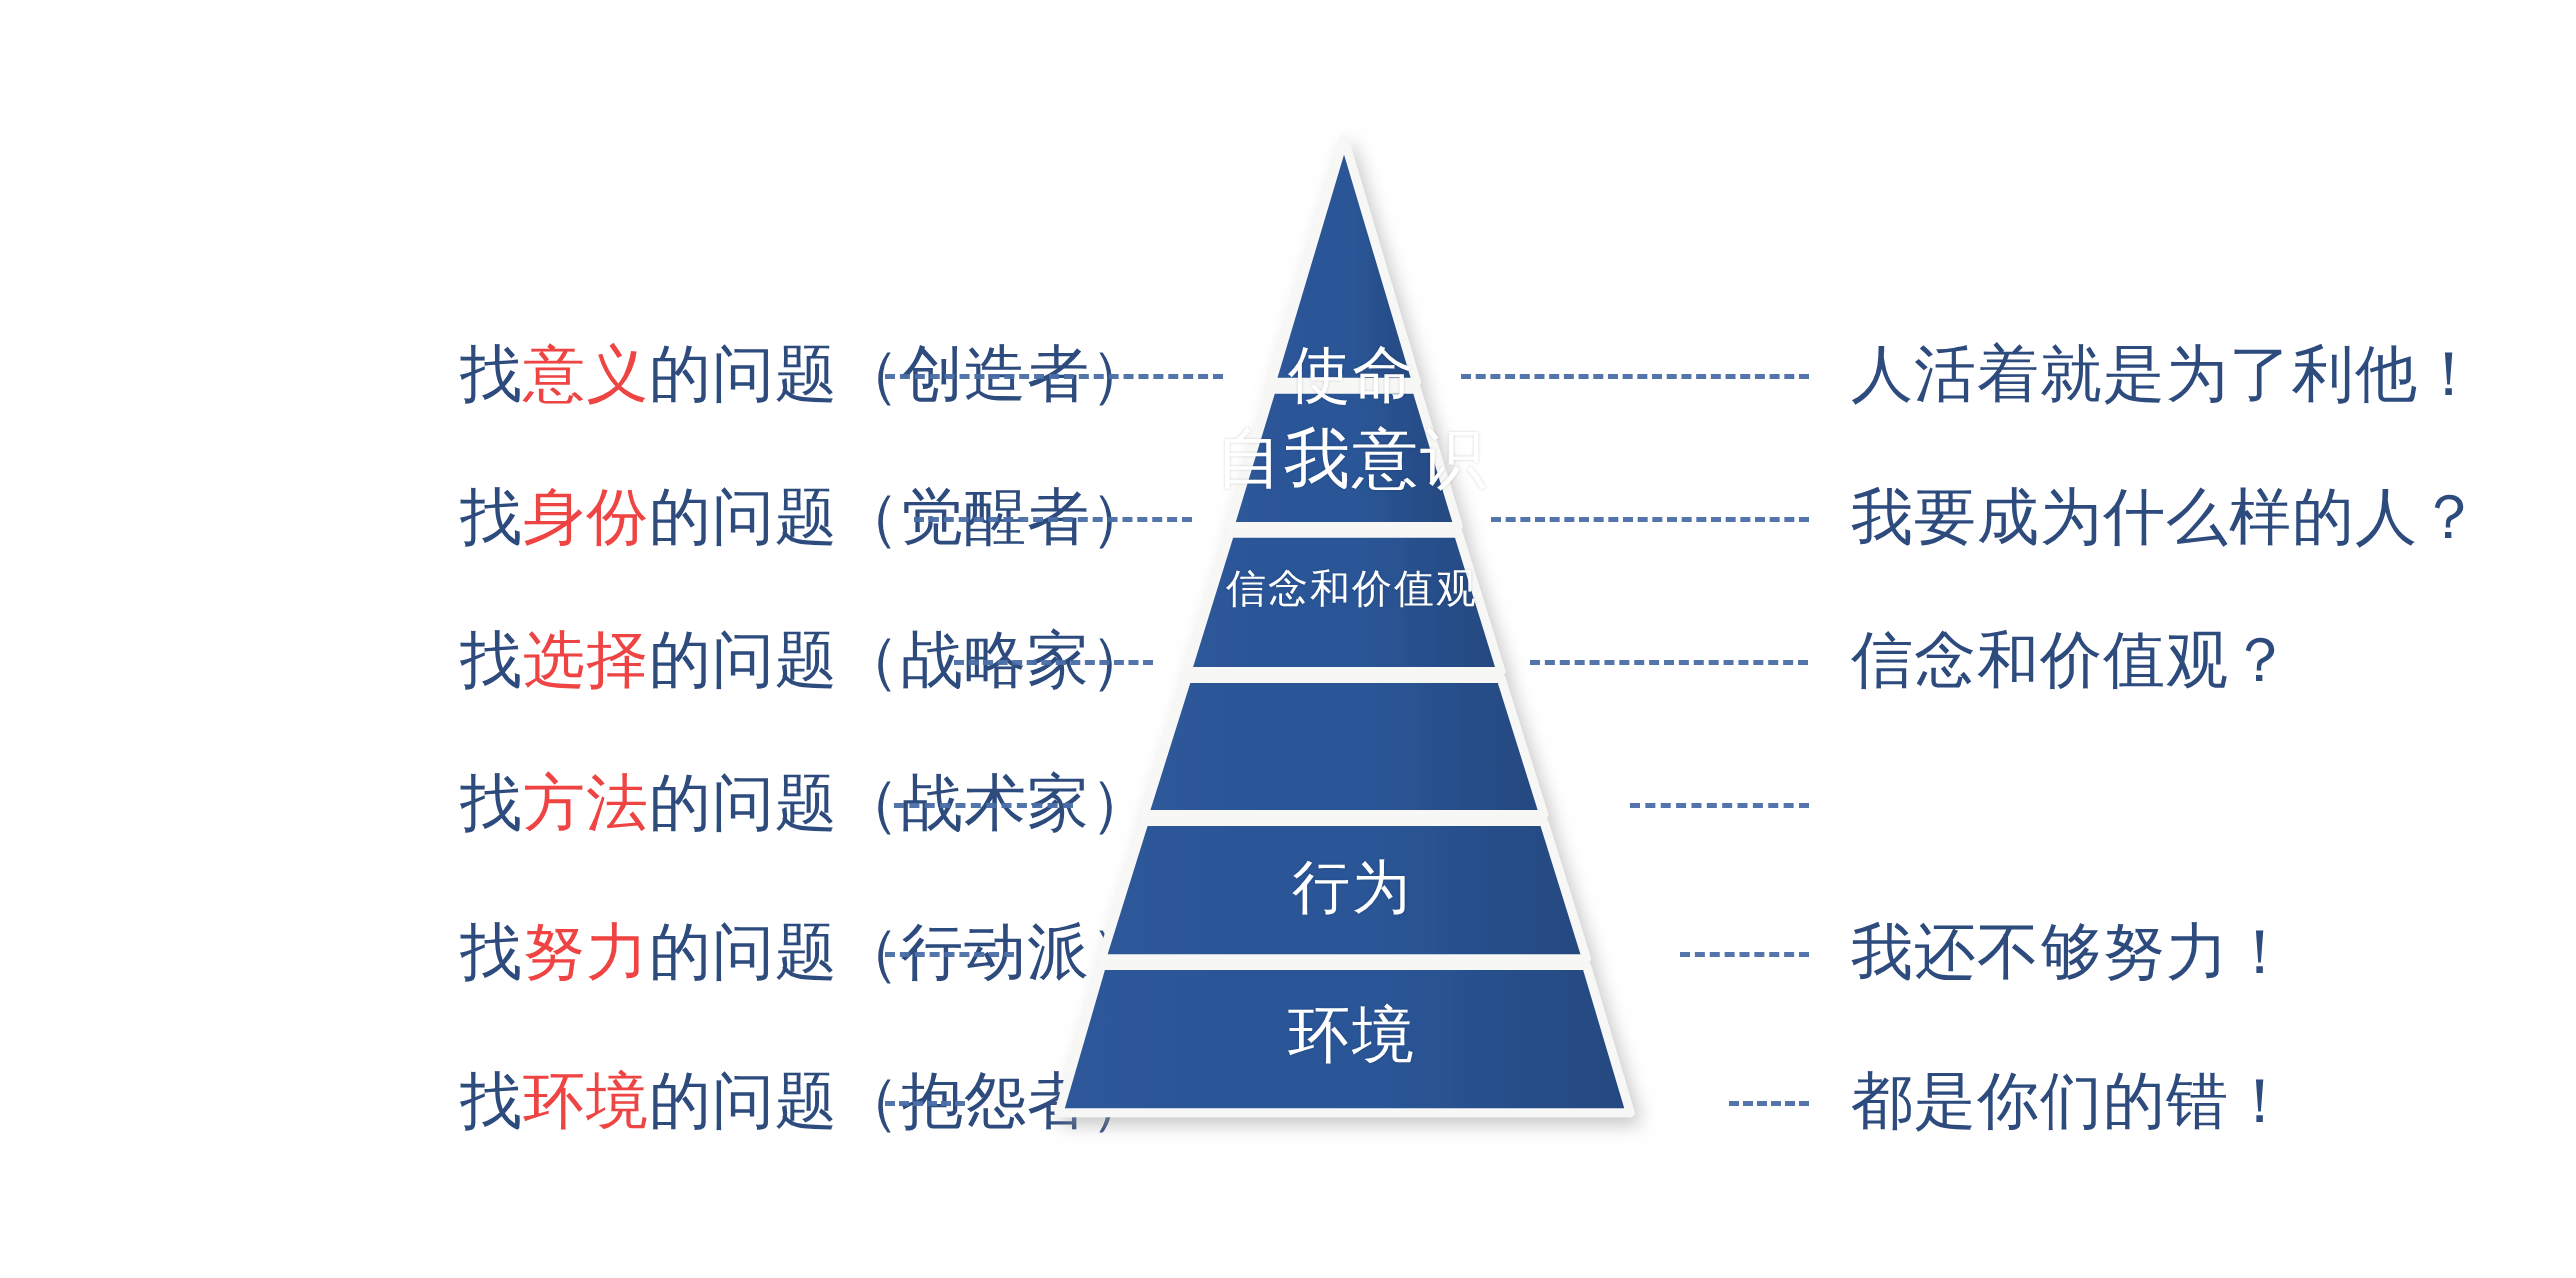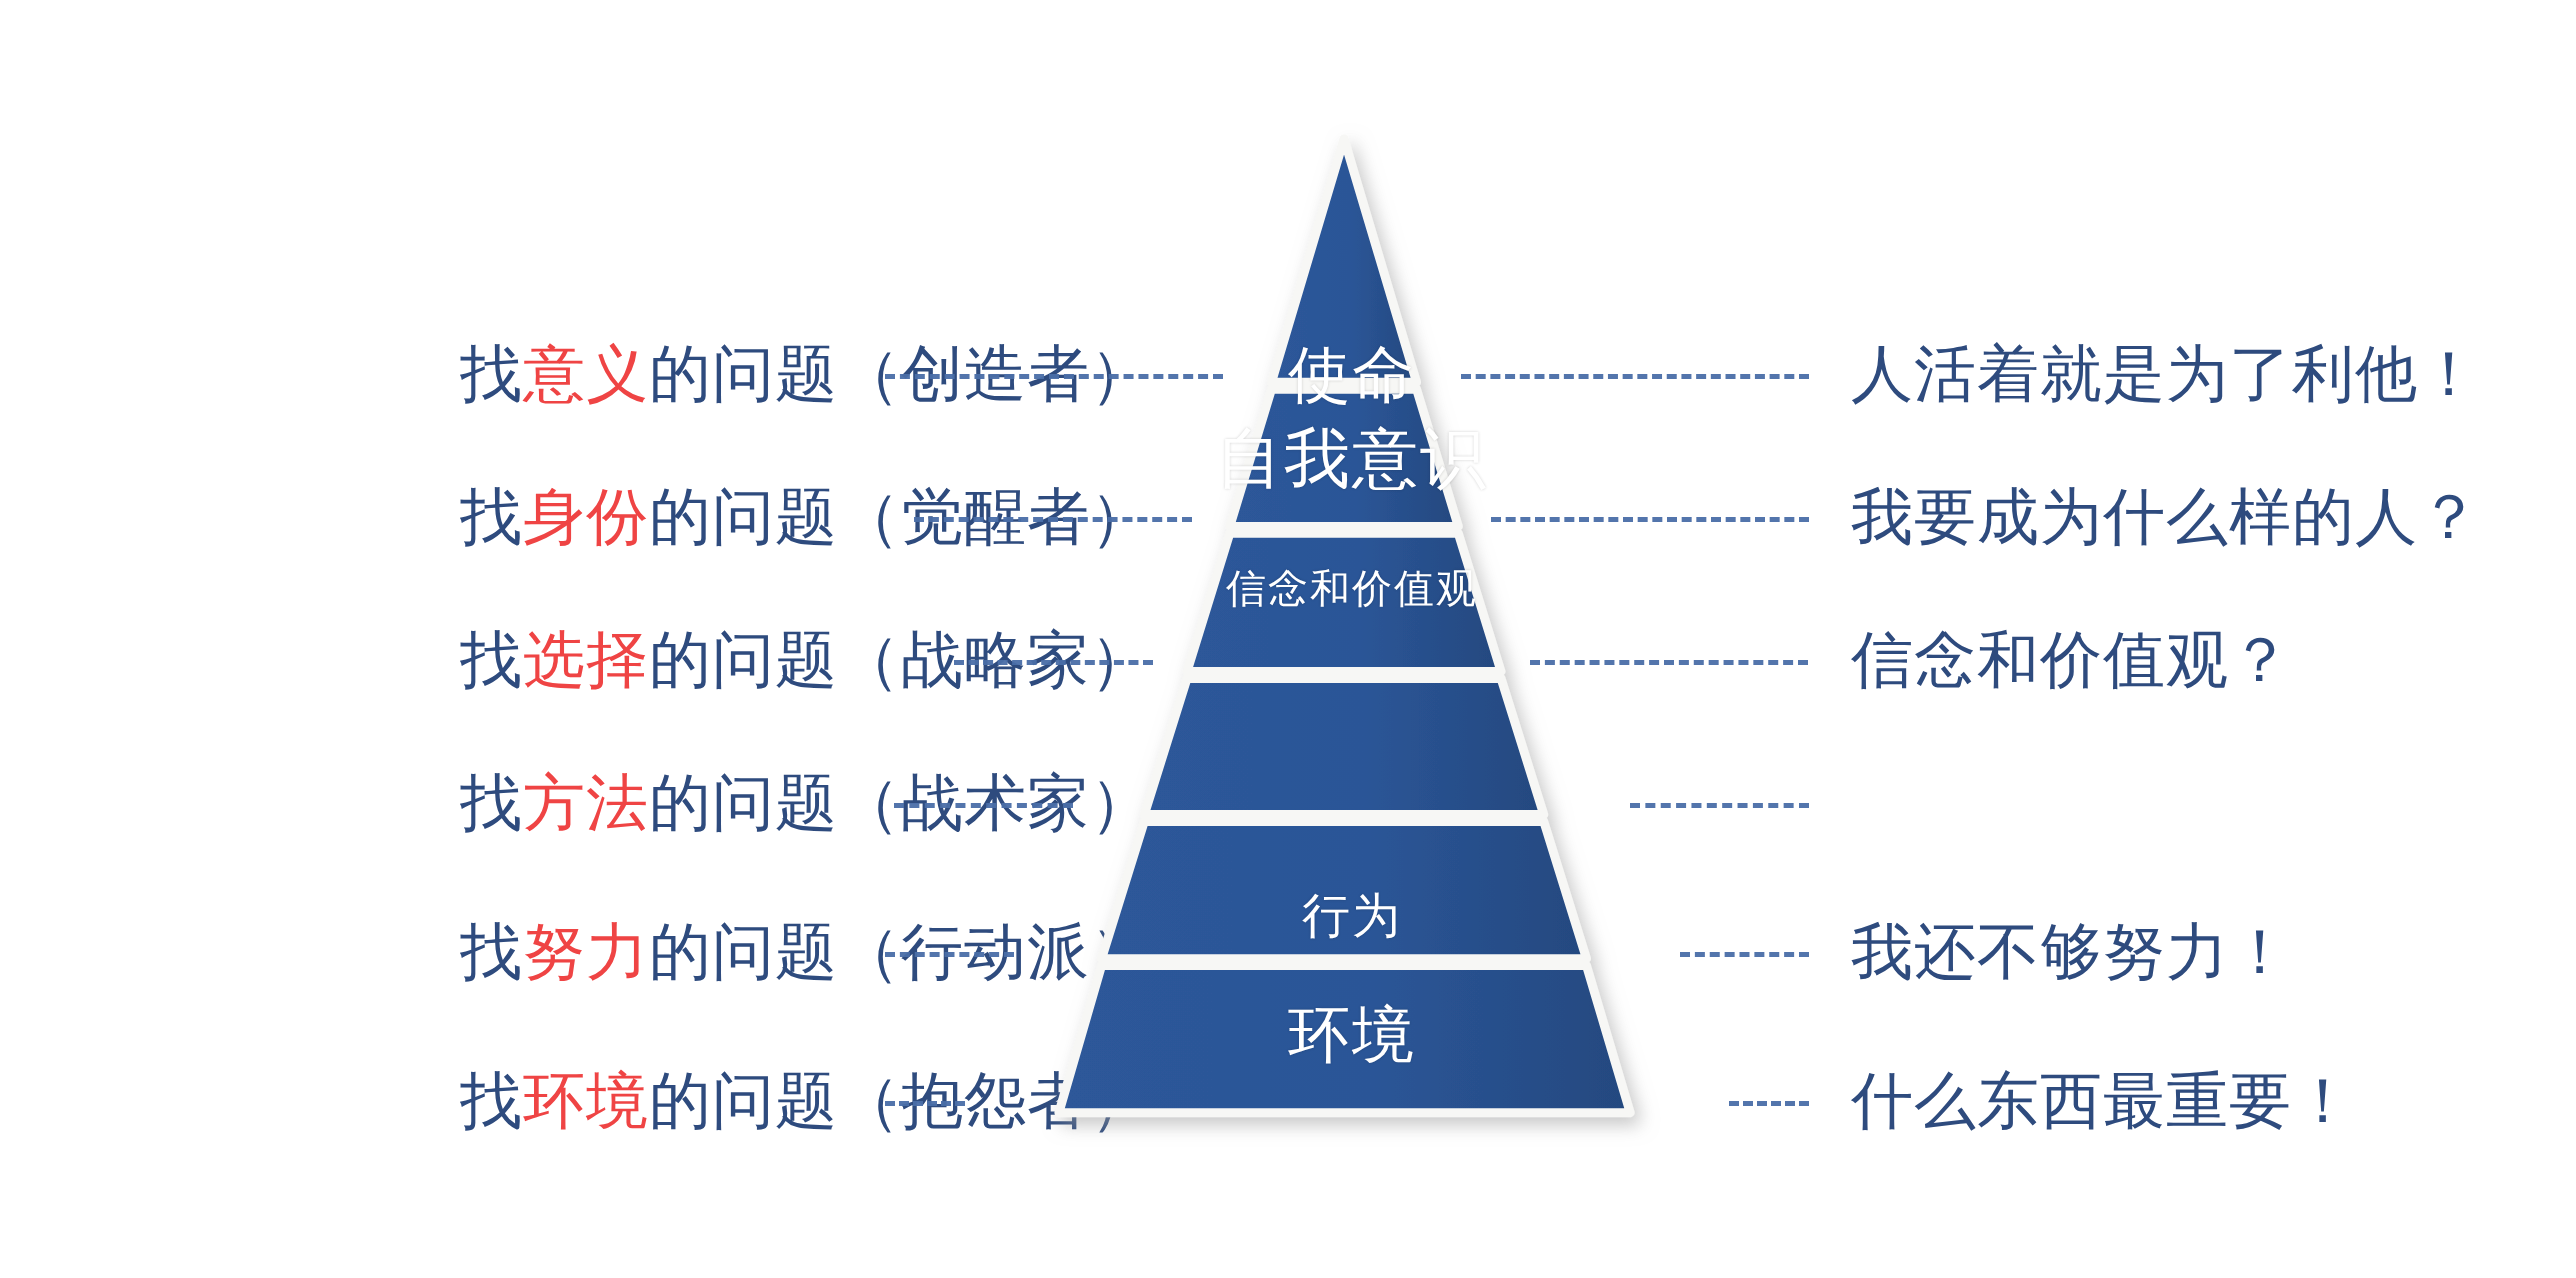--- a/index.html
+++ b/index.html
@@ -172,30 +172,30 @@
       </g>
     </svg>
 
     <div class="band-label" style="top:225px; font-size:62px;">使命</div>
 
     <div class="band-label" style="top:306px; font-size:66px;">自我意识</div>
 
     <div class="band-label" style="top:449px; font-size:40px;">信念和价值观</div>
 
 
-    <div class="band-label" style="top:773px; font-size:48px;">行为</div>
+    <div class="band-label" style="top:739px; font-size:58px;">行为</div>
 
     <div class="band-label" style="top:885px; font-size:62px;">环境</div>
   </div>
 
   <div class="side-row right-row" style="top:328px;">人活着就是为了利他！</div>
 
   <div class="side-row right-row" style="top:471px;">我要成为什么样的人？</div>
 
   <div class="side-row right-row" style="top:614px;">信念和价值观？</div>
 
 
   <div class="side-row right-row" style="top:906px;">我还不够努力！</div>
 
-  <div class="side-row right-row" style="top:1055px;">什么东西最重要！</div>
+  <div class="side-row right-row" style="top:1055px;">都是你们的错！</div>
 
 </div>
 
 
 </body></html>

